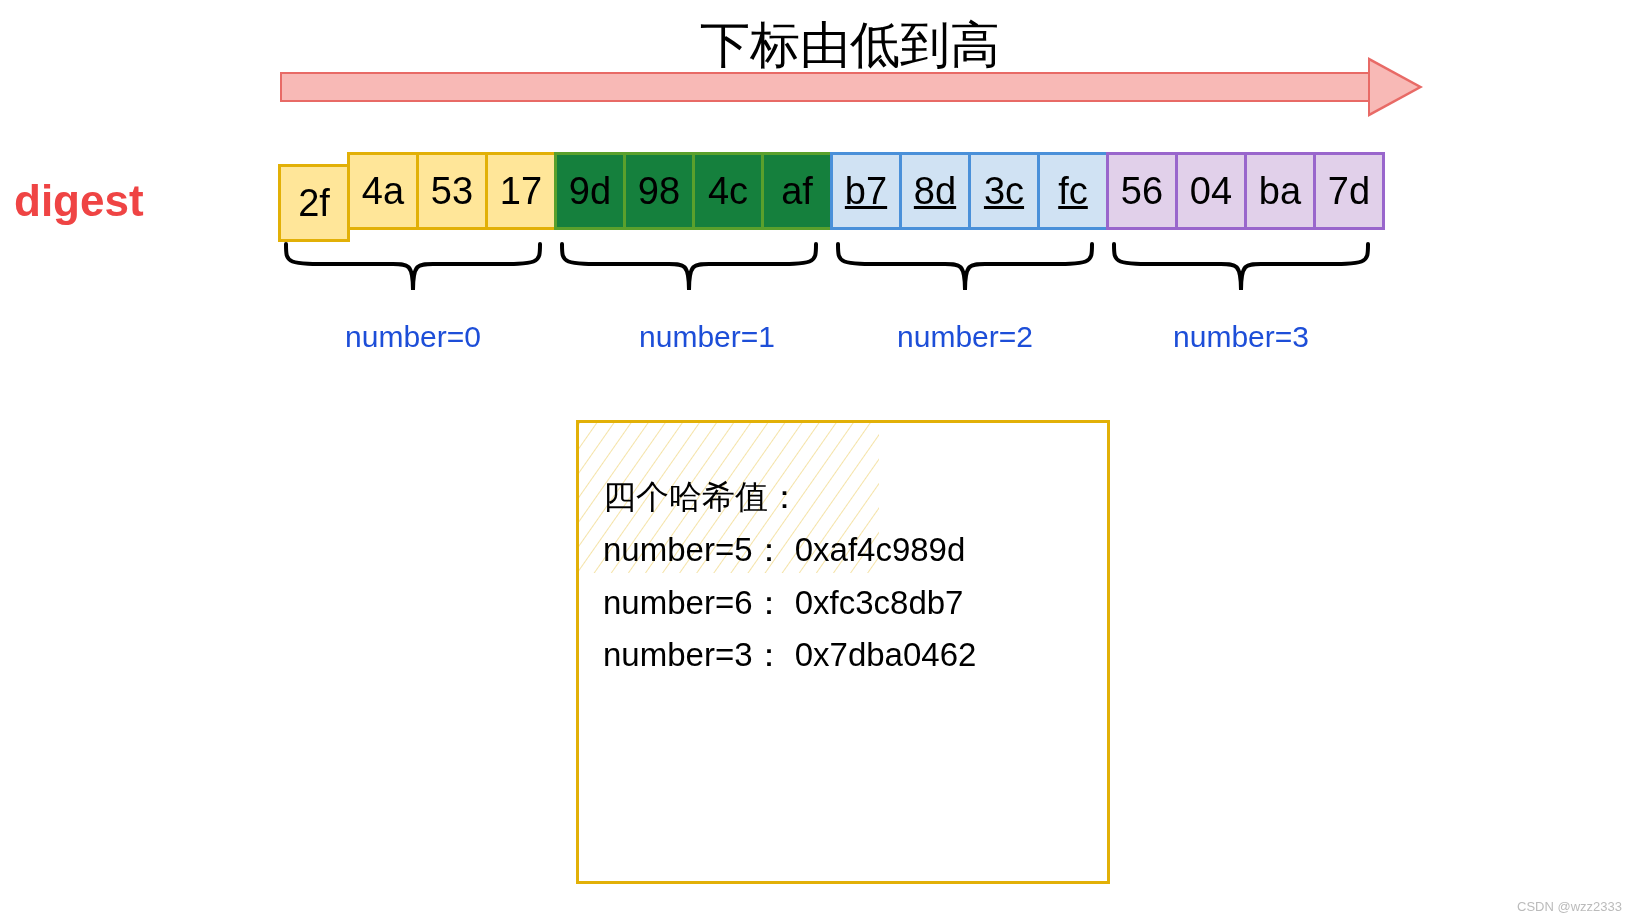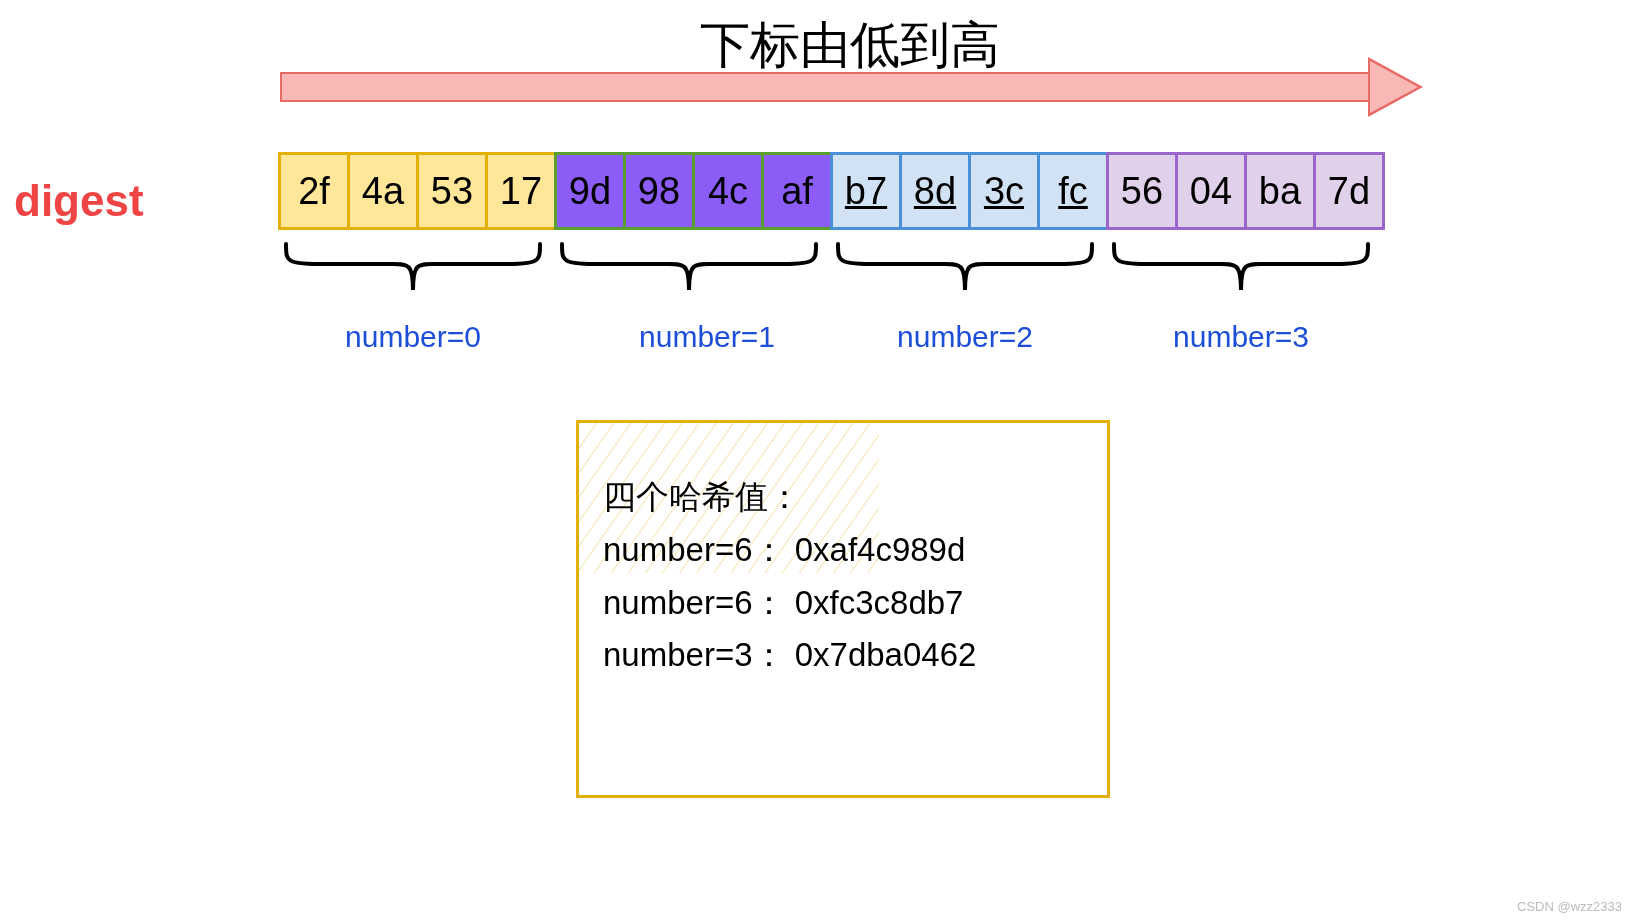--- a/index.html
+++ b/index.html
@@ -74,23 +74,23 @@
     width: 72px;
     height: 78px;
     border: 3px solid;
     display: flex;
     align-items: center;
     justify-content: center;
     font-size: 38px;
     color: #000;
     margin-left: -3px;
   }
-  .cell:first-child { margin-left: 0; }
+  .cell:first-child { margin-left: 0; margin-top: 12px; }
   .g0 { background: #ffe699; border-color: #e2b007; }
-  .g1 { background: #8b5cf6; border-color: #5aa02c; }
+  .g1 { background: #15803d; border-color: #5aa02c; }
   .g2 { background: #d0e2f3; border-color: #4a90d9; text-decoration: underline; }
   .g3 { background: #e1d0ea; border-color: #9966cc; }
   .brace {
     position: absolute;
     width: 270px;
     height: 60px;
     top: 240px;
   }
   .brace svg { width: 100%; height: 100%; }
   .brace-label {
@@ -99,21 +99,21 @@
     width: 270px;
     text-align: center;
     font-size: 30px;
     color: #1d4ed8;
   }
   .hashbox {
     position: absolute;
     left: 576px;
     top: 420px;
     width: 534px;
-    height: 378px;
+    height: 464px;
     border: 3px solid #e2b007;
     padding: 48px 24px 24px 24px;
     font-size: 33px;
     line-height: 1.6;
     color: #000;
     overflow: hidden;
   }
   .hashbox .hatch {
     position: absolute;
     inset: 0;
@@ -184,20 +184,20 @@
     <defs>
       <pattern id="diag" width="14" height="14" patternUnits="userSpaceOnUse" patternTransform="rotate(35)">
         <line x1="0" y1="0" x2="0" y2="14" stroke="#e2b007" stroke-width="2"></line>
       </pattern>
     </defs>
     <rect width="100%" height="100%" fill="url(#diag)"></rect>
   </svg>
   <div class="content">
     <div>四个哈希值：</div>
     <div id="hash-lines">
-        <div>number=6： 0xaf4c989d</div>
+        <div>number=5： 0xaf4c989d</div>
         <div>number=6： 0xfc3c8db7</div>
         <div>number=3： 0x7dba0462</div>
       </div>
   </div>
 </div>
 
 <div class="watermark">CSDN @wzz2333</div>
 
 </body></html>

